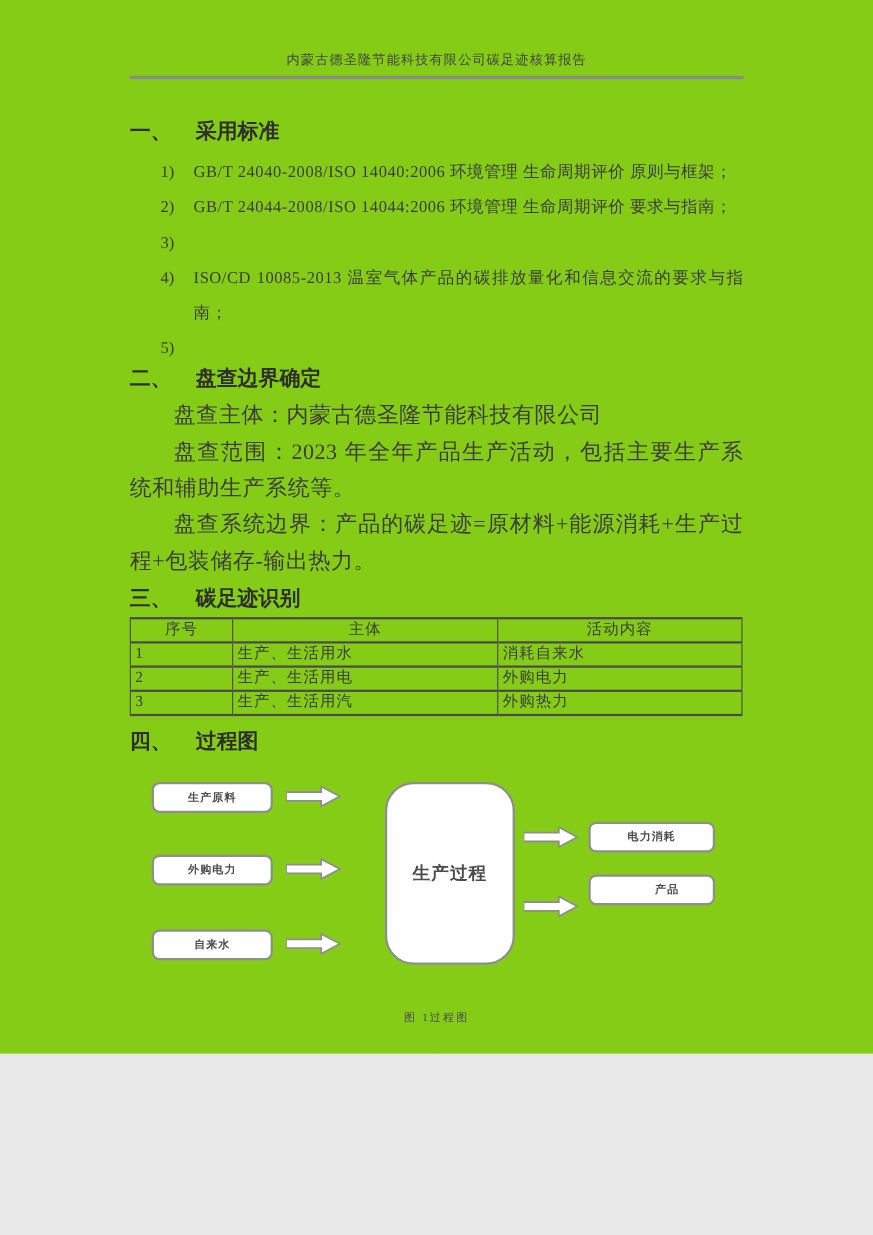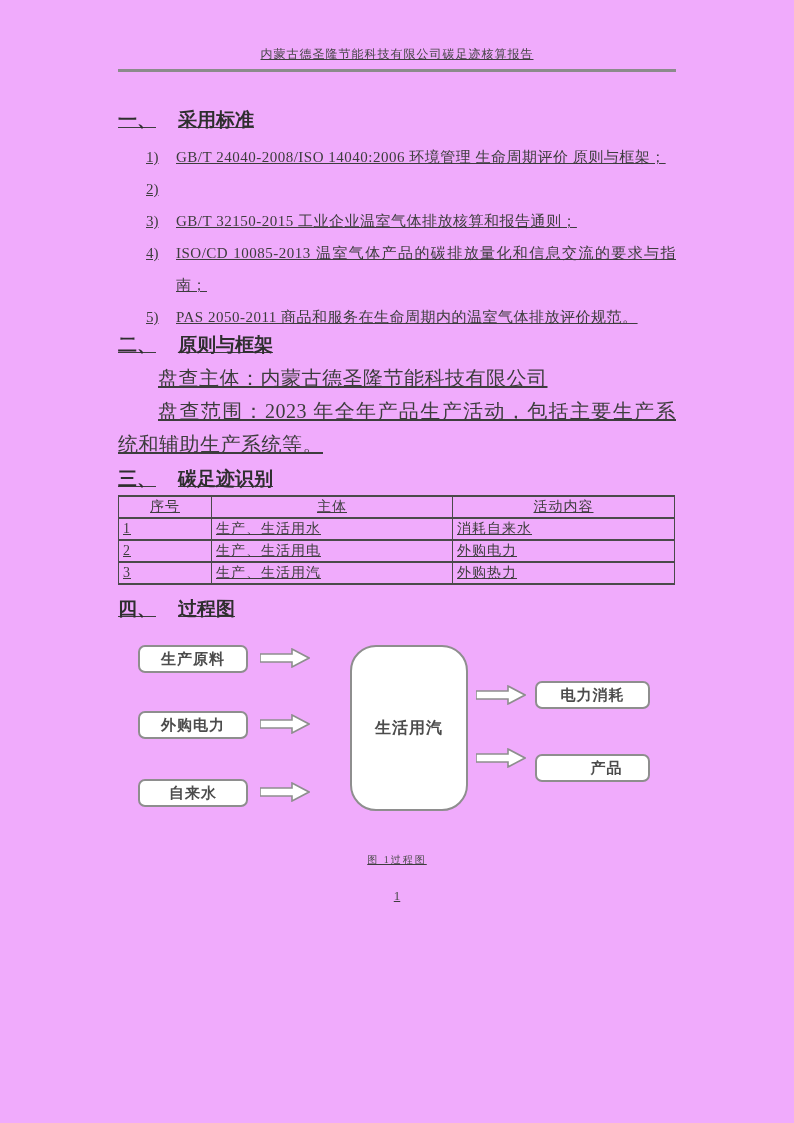--- a/index.html
+++ b/index.html
@@ -1,26 +1,25 @@
 <!DOCTYPE html>
 <html><head>
 <meta charset="utf-8">
 <style>
   * { margin: 0; padding: 0; box-sizing: border-box; }
   html, body { background: #e8e8e8; }
   .page {
     position: relative;
     width: 794px;
-    height: 1123px;
+    height: 958px;
     margin: 0 auto;
-    background: #f0abfc;
+    background: #84cc16;
     overflow: hidden;
     font-family: "Liberation Serif", "DejaVu Serif", serif;
     color: #3d3d3d;
-    text-decoration: underline;
   }
   .content { margin: 0 118px; width: 558px; }
 
   
   .doc-header {
     padding-top: 46px;
     padding-bottom: 6px;
     text-align: center;
     font-size: 12px;
     letter-spacing: 1px;
@@ -102,28 +101,28 @@
   .d-box {
     position: absolute;
     border: 2px solid #8e8e8e;
     border-radius: 7px;
     background: #fff;
     display: flex;
     align-items: center;
     justify-content: center;
     font-family: "Liberation Sans", "DejaVu Sans", sans-serif;
     font-weight: bold;
-    font-size: 15px;
+    font-size: 10px;
     color: #4c4c4c;
     letter-spacing: 1px;
   }
   .d-box.in  { left: 20px;  width: 110px; height: 28px; }
   .d-box.out { left: 417px; width: 115px; height: 28px; }
   #in-1 { top: 4px; }  #in-2 { top: 70px; }  #in-3 { top: 138px; }
-  #out-1 { top: 40px; } #out-2 { top: 113px; padding-left: 28px; }
+  #out-1 { top: 40px; } #out-2 { top: 88px; padding-left: 28px; }
   .d-center {
     position: absolute;
     left: 232px; top: 4px;
     width: 118px; height: 166px;
     border: 2px solid #8e8e8e;
     border-radius: 26px;
     background: #fff;
     display: flex;
     align-items: center;
     justify-content: center;
@@ -170,44 +169,44 @@
         <span class="sec-num">一、</span>
         <span>采用标准</span>
       </div>
       <div class="std-list">
         <div class="std-item">
           <span class="li-num">1)</span>
           <span class="li-text">GB/T 24040-2008/ISO 14040:2006 环境管理 生命周期评价 原则与框架；</span>
         </div>
         <div class="std-item">
           <span class="li-num">2)</span>
+          <span class="li-text">GB/T 24044-2008/ISO 14044:2006 环境管理  生命周期评价 要求与指南；</span>
         </div>
         <div class="std-item">
           <span class="li-num">3)</span>
-          <span class="li-text">GB/T 32150-2015 工业企业温室气体排放核算和报告通则；</span>
         </div>
         <div class="std-item">
           <span class="li-num">4)</span>
           <span class="li-text">ISO/CD 10085-2013 温室气体产品的碳排放量化和信息交流的要求与指南；</span>
         </div>
         <div class="std-item">
           <span class="li-num">5)</span>
-          <span class="li-text">PAS 2050-2011 商品和服务在生命周期内的温室气体排放评价规范。</span>
         </div>
       </div>
     </div>
 
     <div id="sec2">
       <div class="sec-heading">
         <span class="sec-num">二、</span>
-        <span>原则与框架</span>
+        <span>盘查边界确定</span>
       </div>
       <div class="para-block">
         <p class="para">盘查主体：内蒙古德圣隆节能科技有限公司</p>
         <p class="para">盘查范围：2023 年全年产品生产活动，包括主要生产系统和辅助生产系统等。</p>
+        <p class="para">盘查系统边界：产品的碳足迹=原材料+能源消耗+生产过程+包装储存-输出热力。</p>
       </div>
     </div>
 
     <div id="sec3">
       <div class="sec-heading">
         <span class="sec-num">三、</span>
         <span>碳足迹识别</span>
       </div>
       <table class="id-table">
         <colgroup>
@@ -256,21 +255,21 @@
         <svg id="arr-1" class="d-arrow" viewBox="0 0 50 20">
           <polygon points="0,6 32,6 32,1 49,10 32,19 32,14 0,14" fill="#ffffff" stroke="#8e8e8e" stroke-width="1.6"></polygon>
         </svg>
         <svg id="arr-2" class="d-arrow" viewBox="0 0 50 20">
           <polygon points="0,6 32,6 32,1 49,10 32,19 32,14 0,14" fill="#ffffff" stroke="#8e8e8e" stroke-width="1.6"></polygon>
         </svg>
         <svg id="arr-3" class="d-arrow" viewBox="0 0 50 20">
           <polygon points="0,6 32,6 32,1 49,10 32,19 32,14 0,14" fill="#ffffff" stroke="#8e8e8e" stroke-width="1.6"></polygon>
         </svg>
 
-        <div class="d-center">生活用汽</div>
+        <div class="d-center">生产过程</div>
 
         <svg id="arr-4" class="d-arrow" viewBox="0 0 50 20">
           <polygon points="0,6 32,6 32,1 49,10 32,19 32,14 0,14" fill="#ffffff" stroke="#8e8e8e" stroke-width="1.6"></polygon>
         </svg>
         <svg id="arr-5" class="d-arrow" viewBox="0 0 50 20">
           <polygon points="0,6 32,6 32,1 49,10 32,19 32,14 0,14" fill="#ffffff" stroke="#8e8e8e" stroke-width="1.6"></polygon>
         </svg>
 
         <div id="out-1" class="d-box out">电力消耗</div>
         <div id="out-2" class="d-box out">产品</div>

